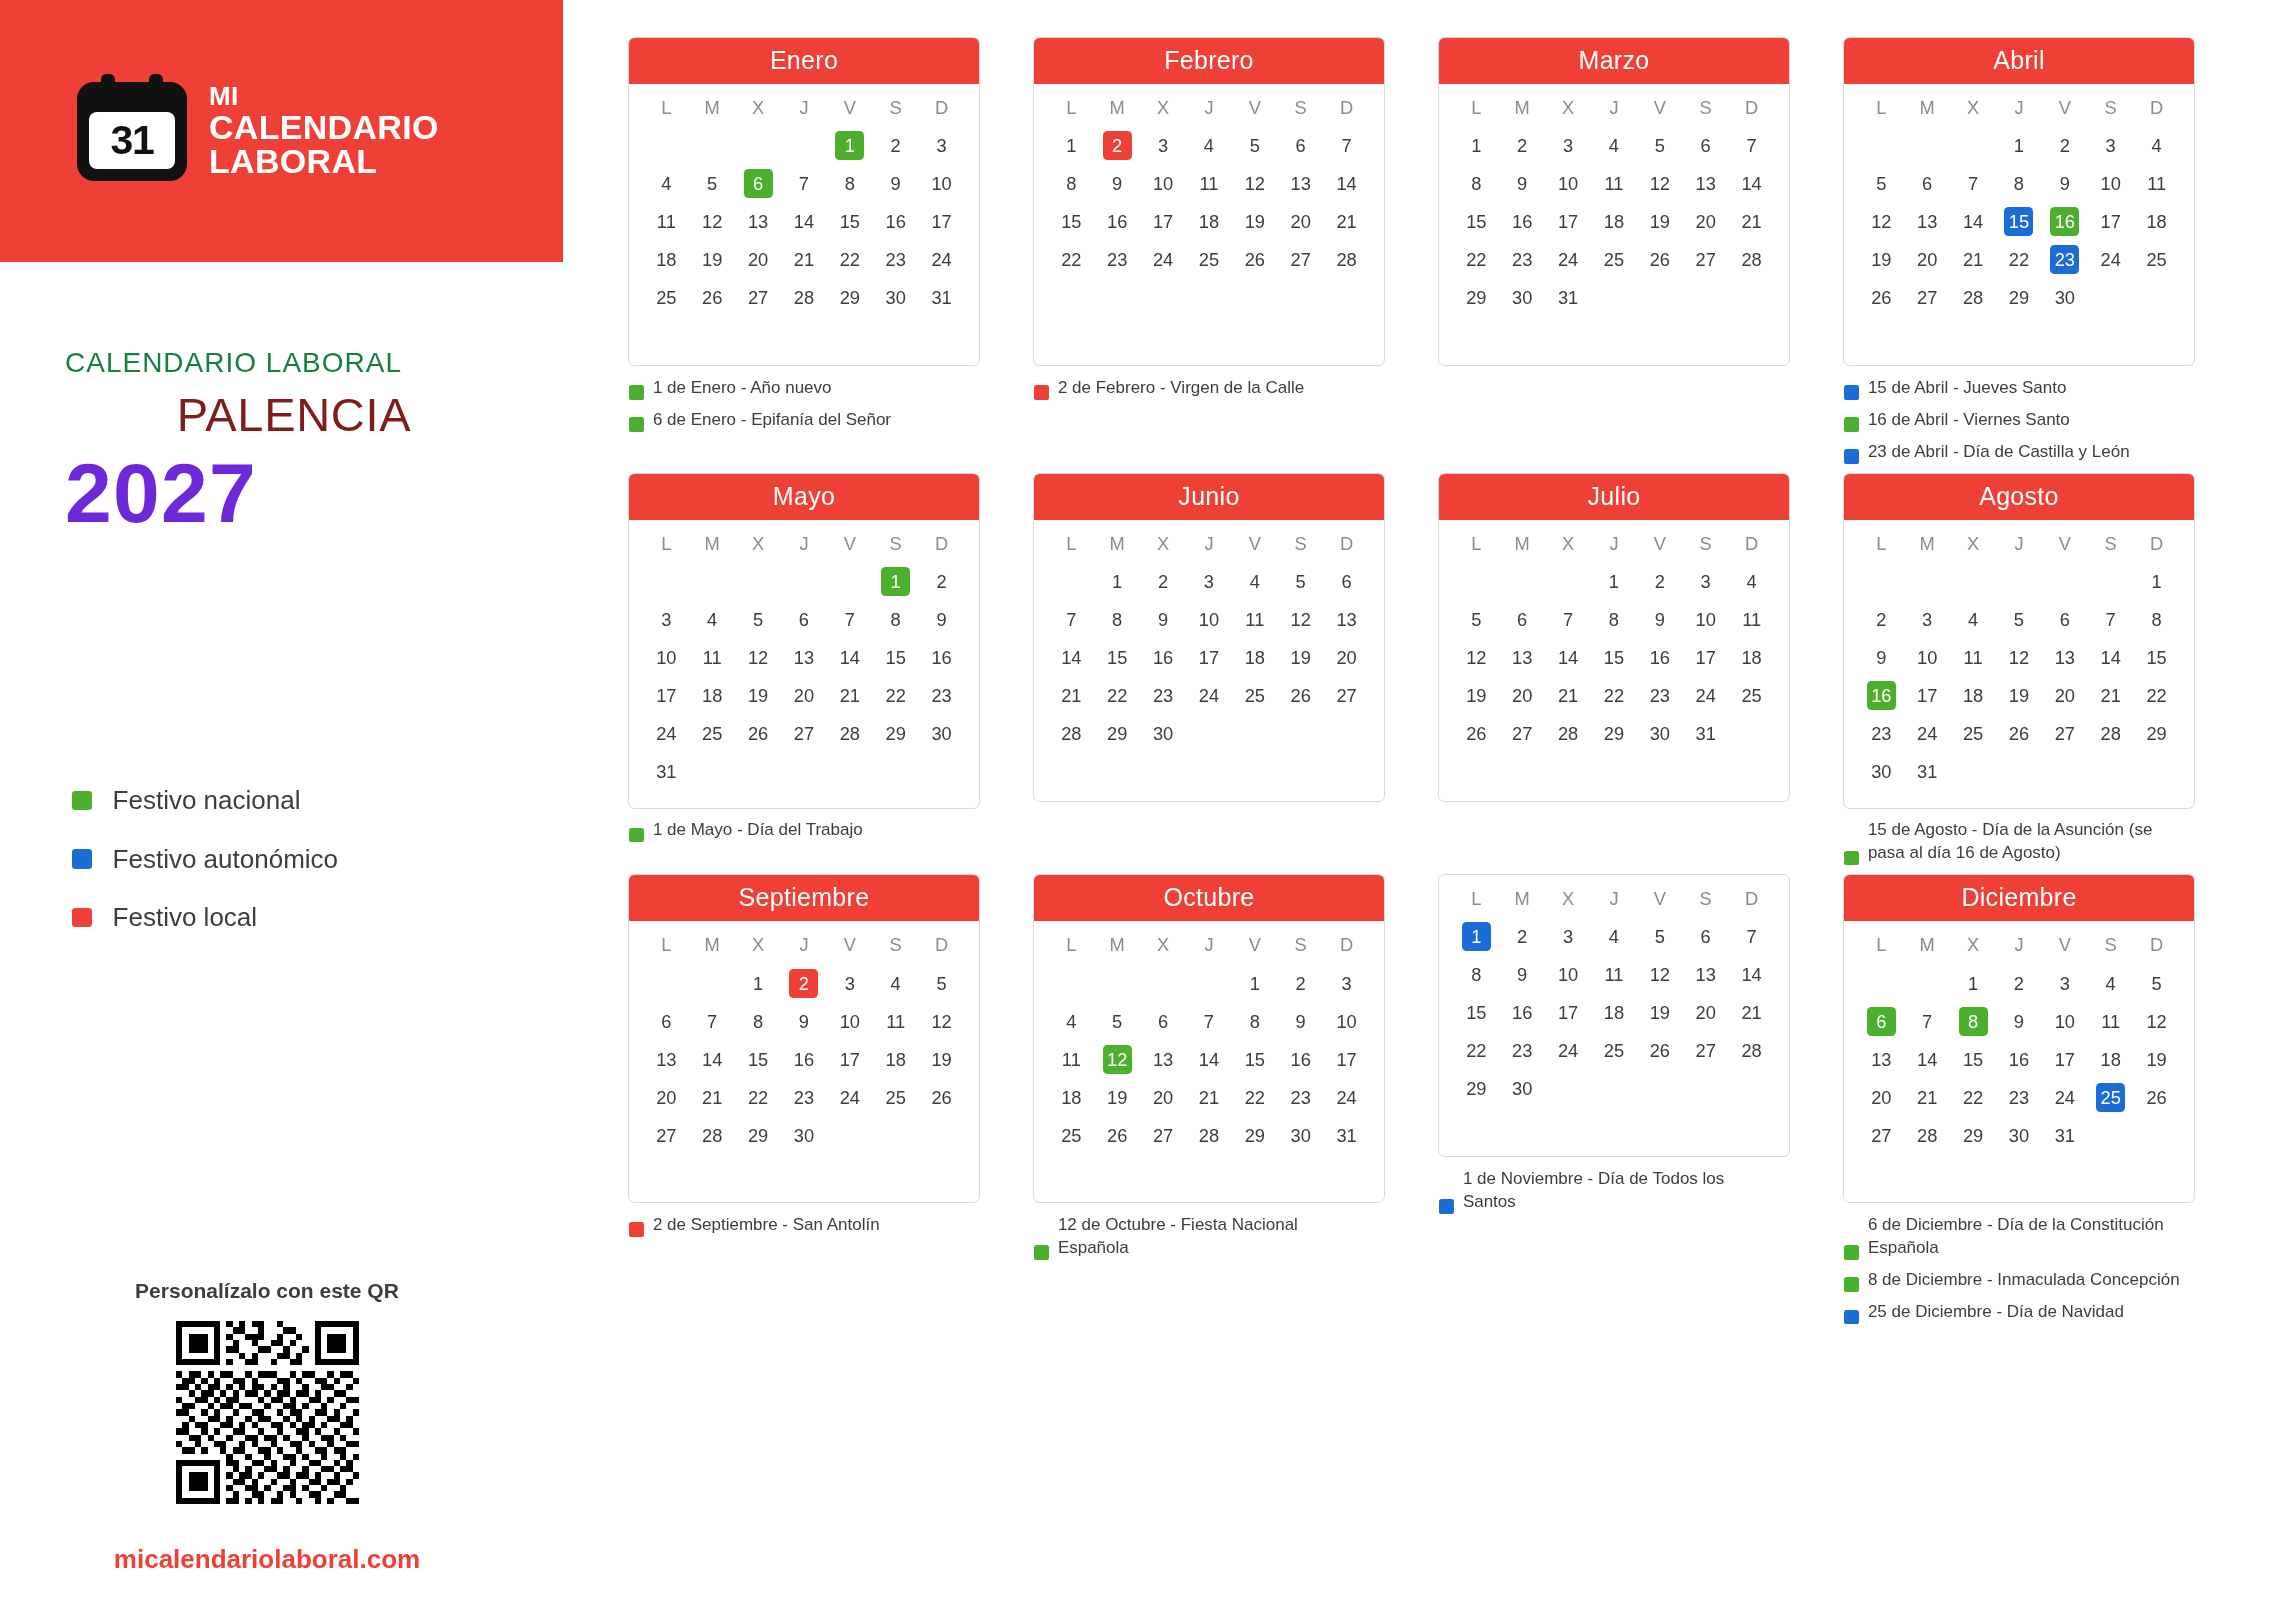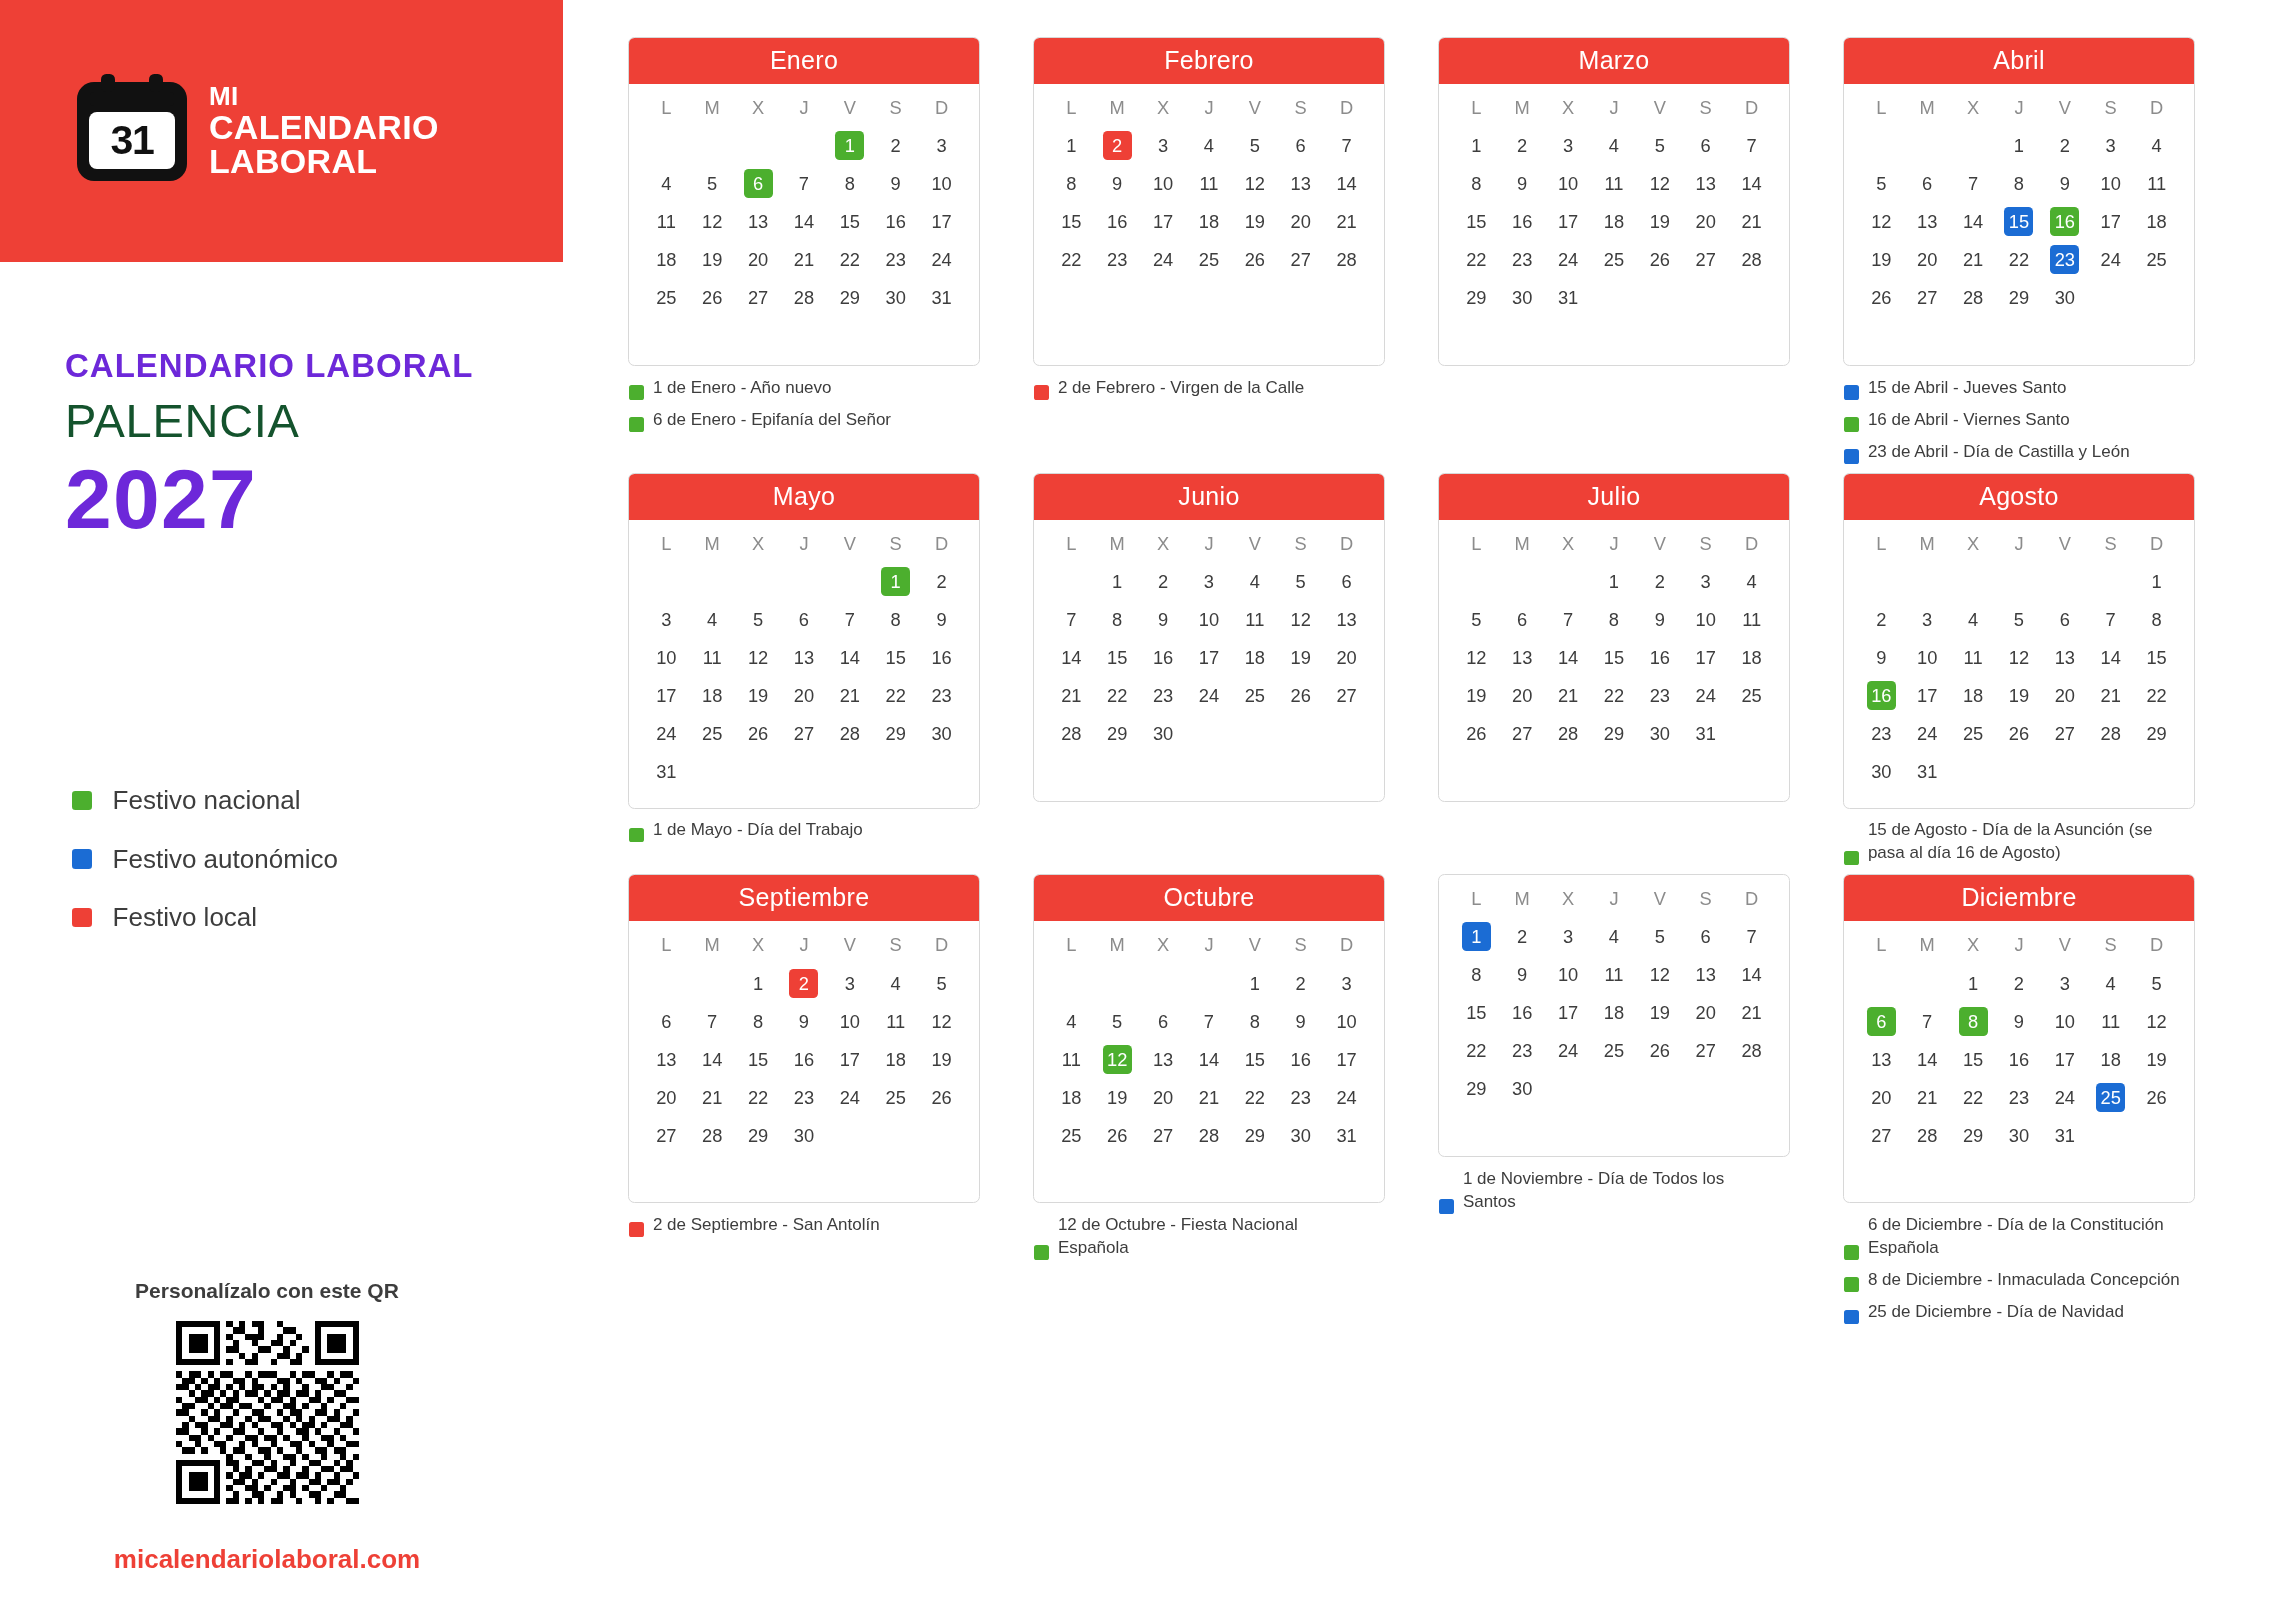--- a/index.html
+++ b/index.html
@@ -82,30 +82,31 @@
   #brand-text .l2 { font-size: 34px; font-weight: bold; letter-spacing: 0.3px;}
   #brand-text .l3 { font-size: 34px; font-weight: bold; letter-spacing: 0.3px;}
 
   #title-block {
     position: absolute;
     left: 65px;
     top: 347px;
     width: 458px;
   }
   #title-kicker {
-    font-size: 33px;
+    font-size: 28px;
     letter-spacing: 1px;
-    color: #6d28d9;
-    font-weight: bold;
+    color: #15803d;
+    font-weight: normal;
   }
   #title-province {
     font-size: 47px;
-    color: #14532d;
+    color: #7f1d1d;
     margin-top: 7.9px;
     letter-spacing: 0.7px;
+    text-align: center;
   }
   #title-year {
     font-size: 84px;
     color: #6d28d9;
     margin-top: 3px;
     letter-spacing: 1.3px;
     font-weight: bold;
   }
 
   #legend {

